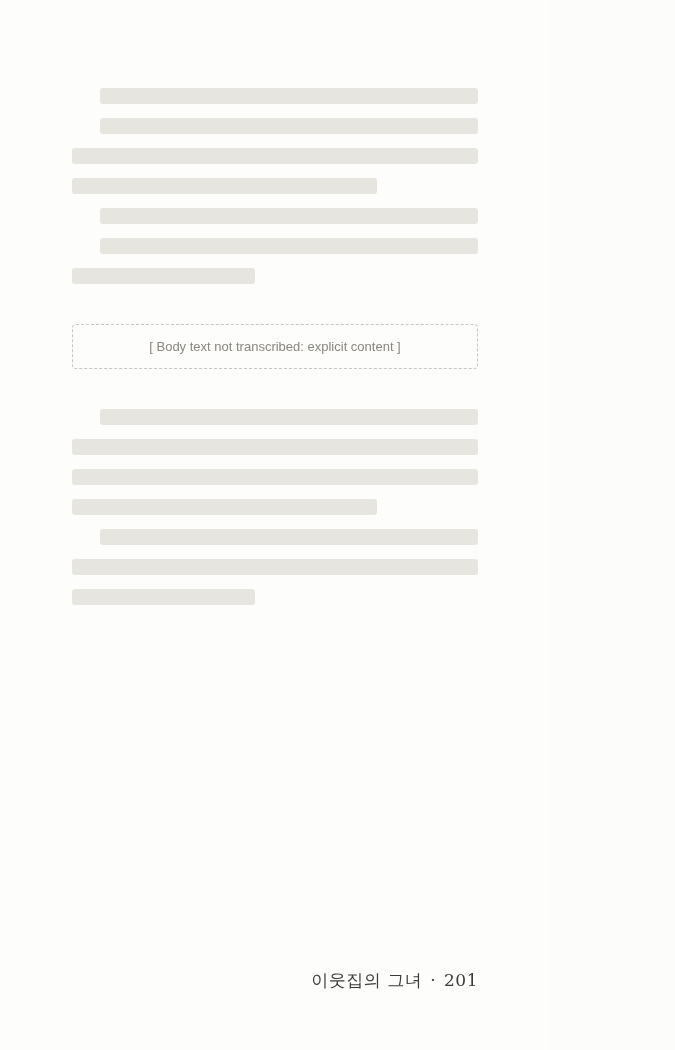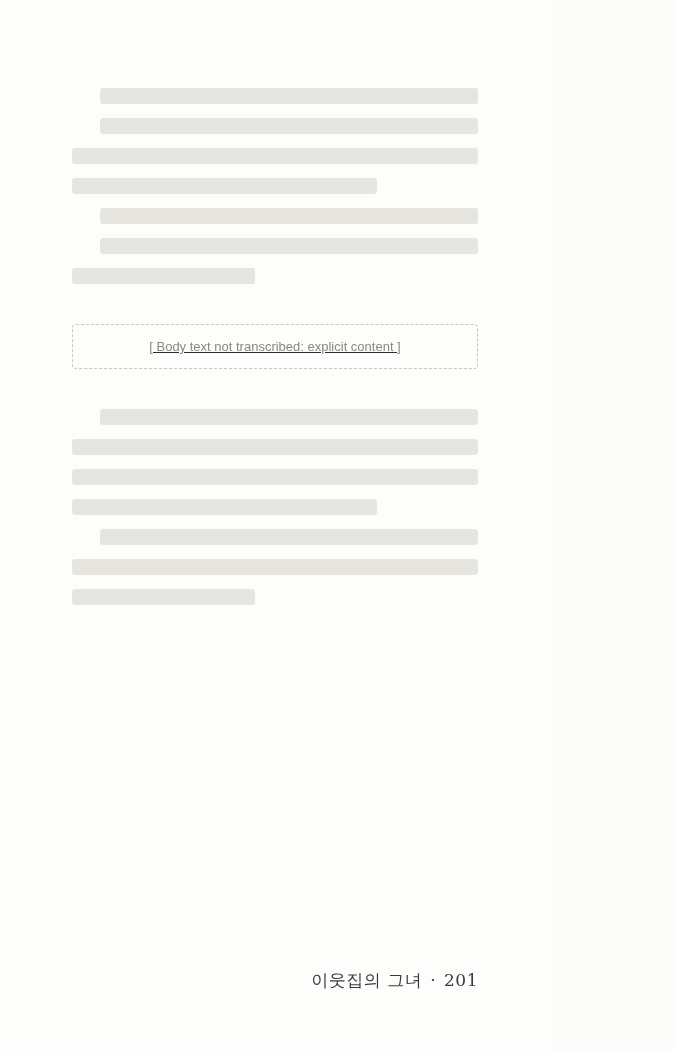--- a/index.html
+++ b/index.html
@@ -9,21 +9,20 @@
     font-family: "DejaVu Serif", "Liberation Serif", serif;
   }
   .page {
     position: relative;
     width: 550px;
     height: 1050px;
     background: #fdfdfb;
     box-sizing: border-box;
     padding: 88px 72px 60px 72px;
     color: #2b2b2b;
-    text-decoration: underline;
   }
   .body-area {
     display: flex;
     flex-direction: column;
     gap: 14px;
   }
   
   .redacted-line {
     height: 16px;
     border-radius: 3px;

